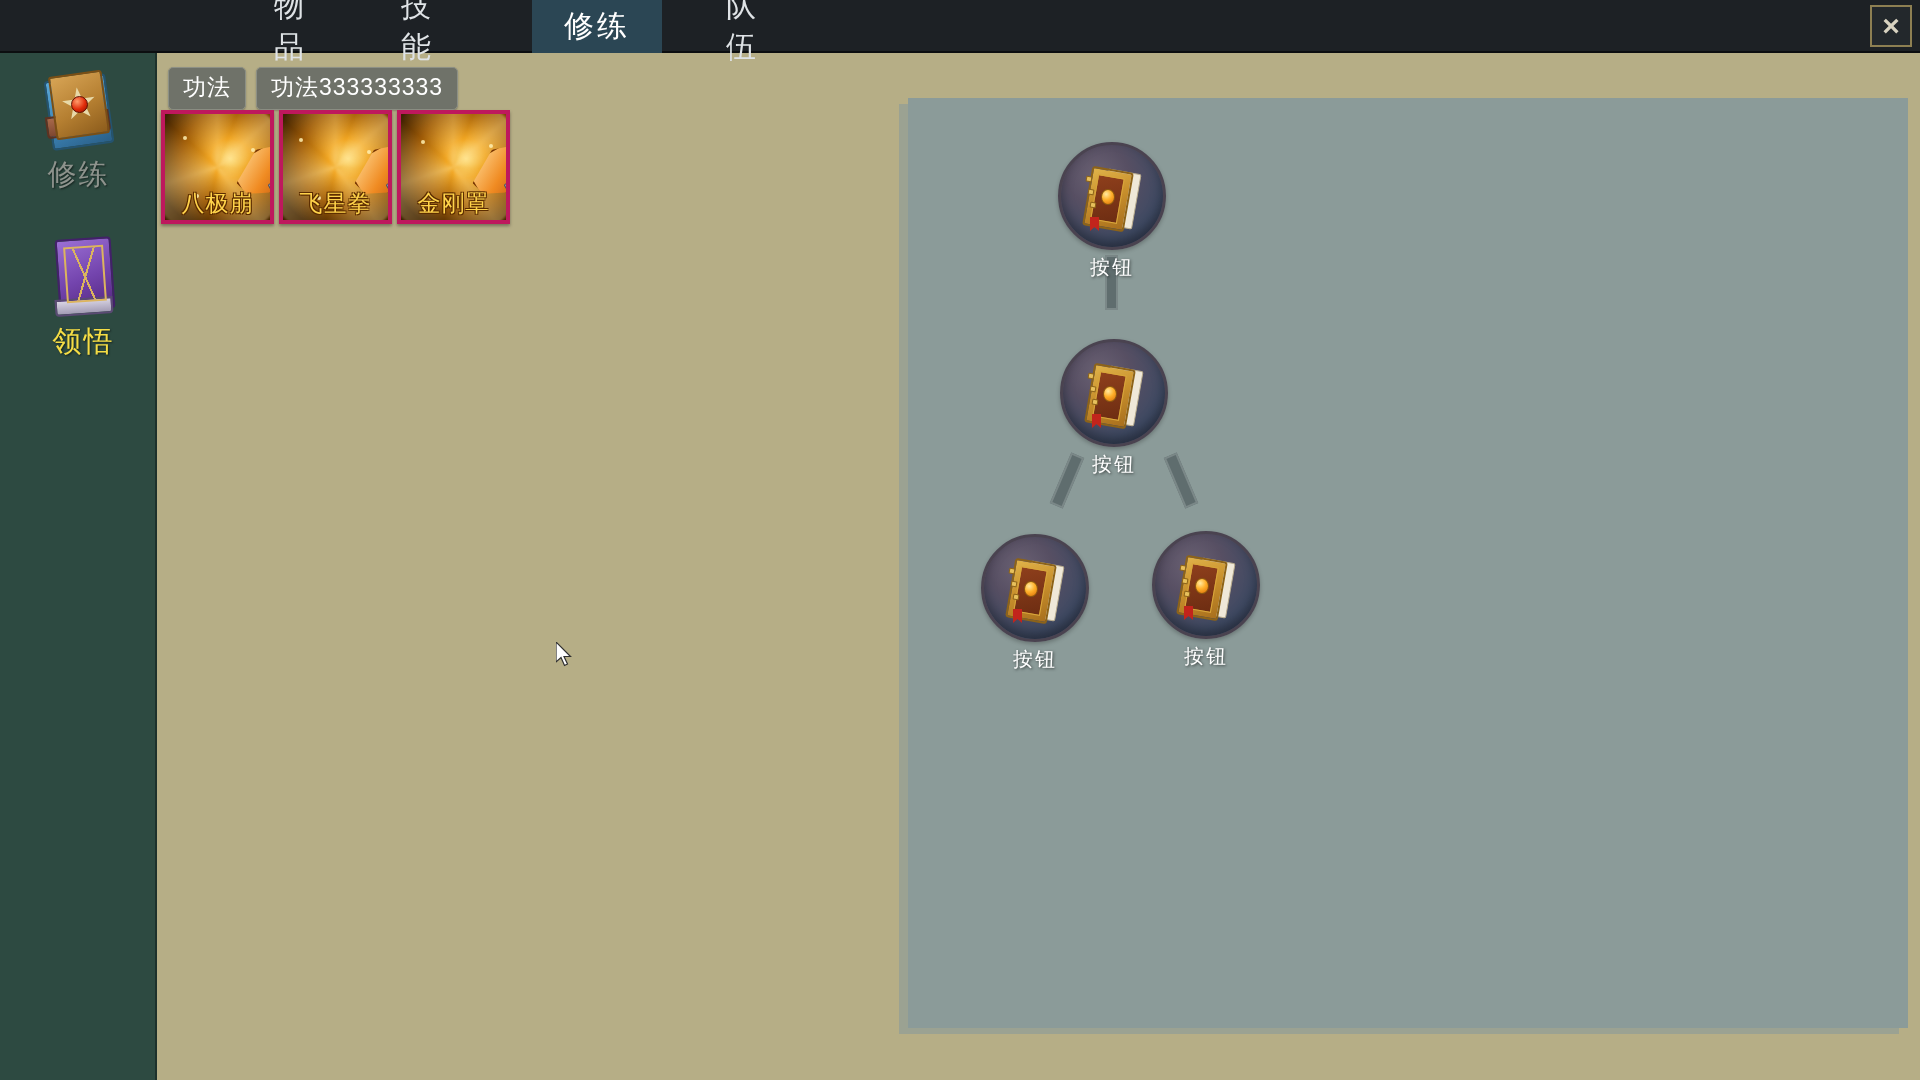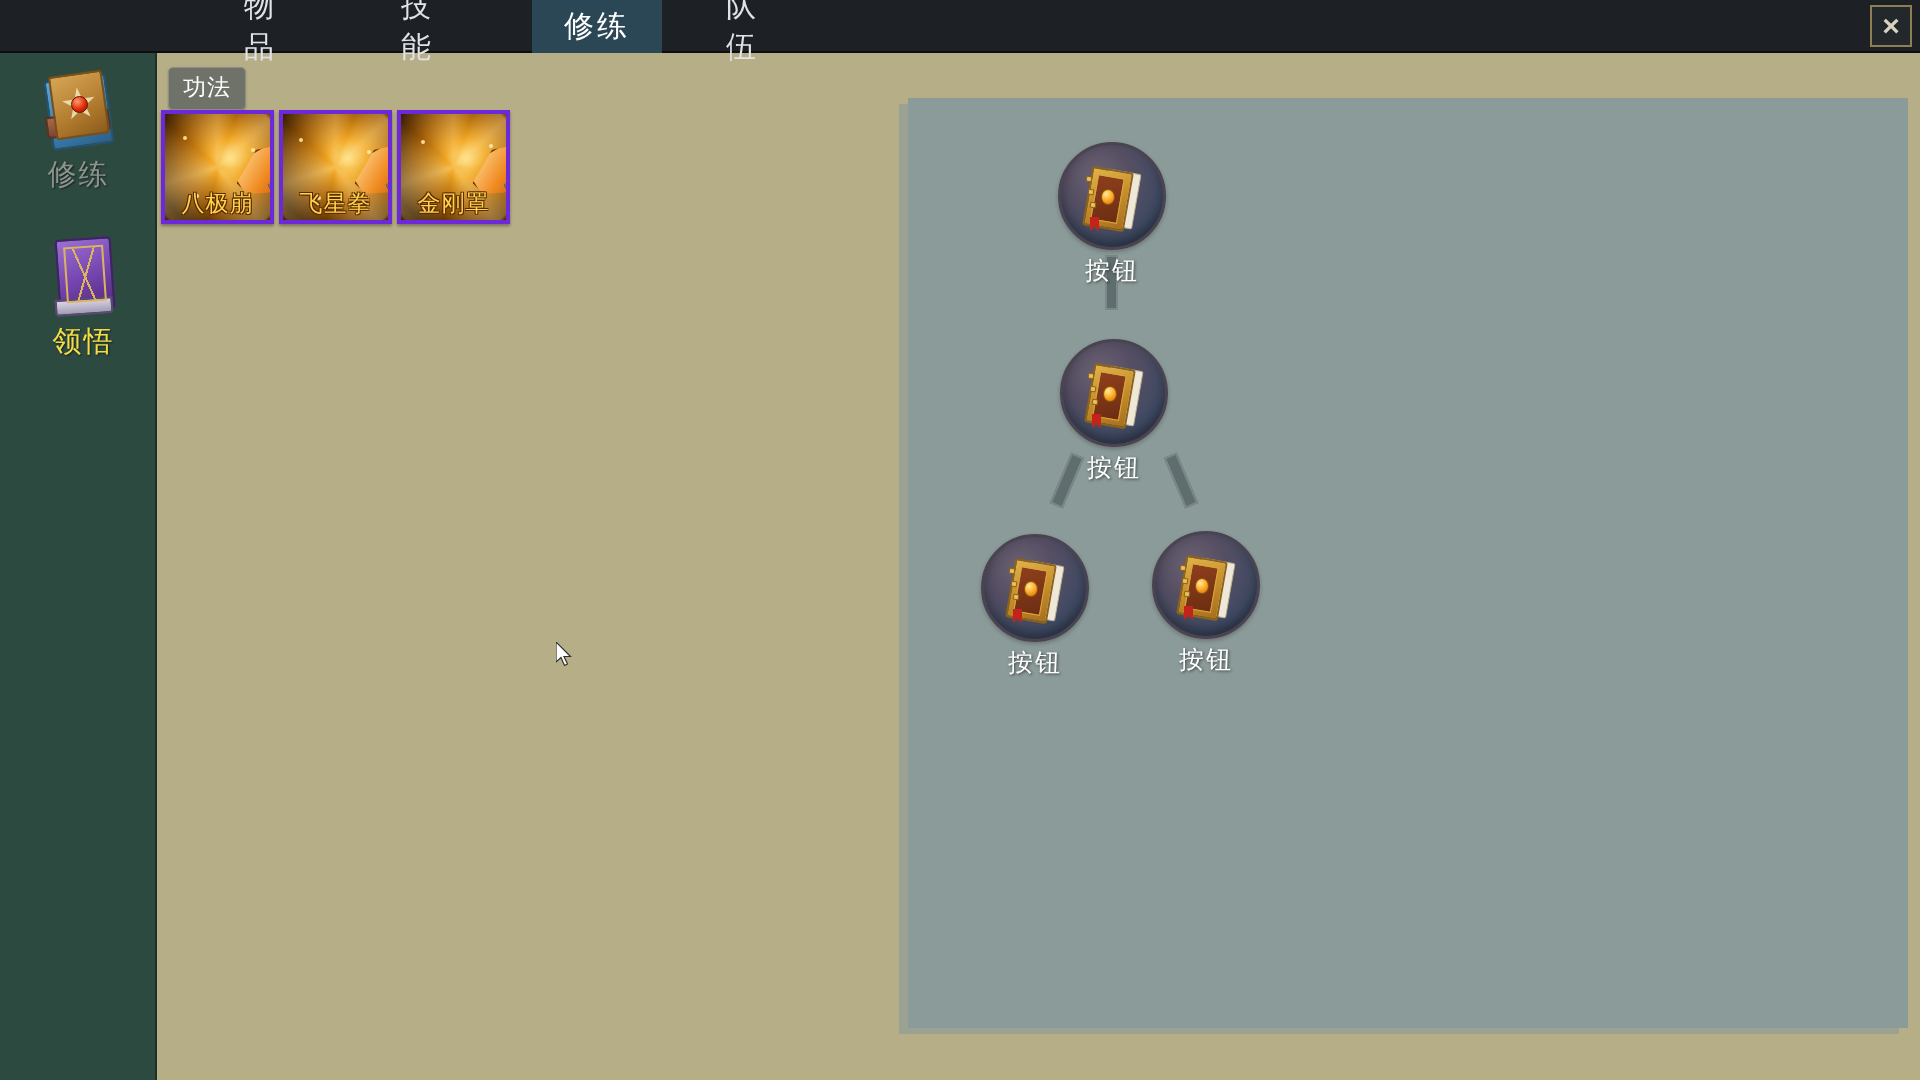--- a/index.html
+++ b/index.html
@@ -21,21 +21,21 @@
     position:absolute; top:0; height:53px;
     display:flex; align-items:center; justify-content:center;
     color:#dfe3e6; font-size:30px; letter-spacing:3px;
     cursor:pointer; user-select:none;
     padding:0 26px;
   }
   .tab.active{
     background:#2b4654;
     color:#ffffff;
   }
-  #tab-0{ left:218px; width:115px; }
+  #tab-0{ left:218px; width:115px;text-align:right; }
   #tab-1{ left:375px; width:115px; }
   #tab-2{ left:532px; width:130px; }
   #tab-3{ left:700px; width:115px; }
 
   #close-btn{
     position:absolute; right:8px; top:5px;
     width:42px; height:42px;
     background:#23282c;
     border:2px solid #8d7f52;
     display:flex; align-items:center; justify-content:center;
@@ -81,21 +81,21 @@
     box-shadow:0 1px 2px rgba(0,0,0,.25);
   }
 
   
   #card-row{
     position:absolute; left:161px; top:110px;
     display:flex; gap:5px; z-index:20;
   }
   .skill-card{
     width:113px; height:114px;
-    border:4px solid #6d28d9;
+    border:4px solid #be185d;
     background:#2a1a08;
     position:relative; overflow:hidden;
     cursor:pointer;
     box-shadow:0 2px 3px rgba(0,0,0,.35);
   }
   .card-art{
     position:absolute; inset:0;
     background:
       radial-gradient(circle at 62% 42%, #ffe58a 0%, #f0a420 22%, #9d5a07 55%, #3e2102 85%);
     overflow:hidden;
@@ -140,21 +140,21 @@
   }
   .node-circle{
     width:108px; height:108px; border-radius:50%;
     background:radial-gradient(circle at 36% 30%, #6a6173 0%, #574f63 32%, #3f4a63 68%, #2f3a52 100%);
     border:3px solid #4a4350;
     box-shadow:inset 0 -6px 12px rgba(0,0,0,.35), 0 2px 4px rgba(0,0,0,.25);
     position:relative; overflow:hidden;
   }
   .node-label{
     position:absolute; left:-40px; right:-40px; top:112px;
-    text-align:center; color:#ffffff; font-size:25px; letter-spacing:2px;
+    text-align:center; color:#ffffff; font-size:20px; letter-spacing:2px;
     text-shadow:1px 1px 3px rgba(0,0,0,.6);
   }
   .connector{
     position:absolute;
     background:#5f6d6e;
     border:2px solid #7b8888;
     z-index:12;
   }
   .bk-pages{
     position:absolute; background:#efe8d8;
@@ -305,20 +305,23 @@
       <div class="sb2-deco"></div>
     </div>
     <div class="side-label active">领悟</div>
   </div>
 
 </div>
 
 <div id="filter-row">
   <div class="filter-btn">
     <span>功法</span>
+  </div>
+  <div class="filter-btn">
+    <span>功法333333333</span>
   </div>
 </div>
 
 <div id="card-row">
 
   <div class="skill-card">
     <div class="card-art">
       <div class="swirl"></div>
       <div class="axe">
         <div class="axe-handle"></div>

